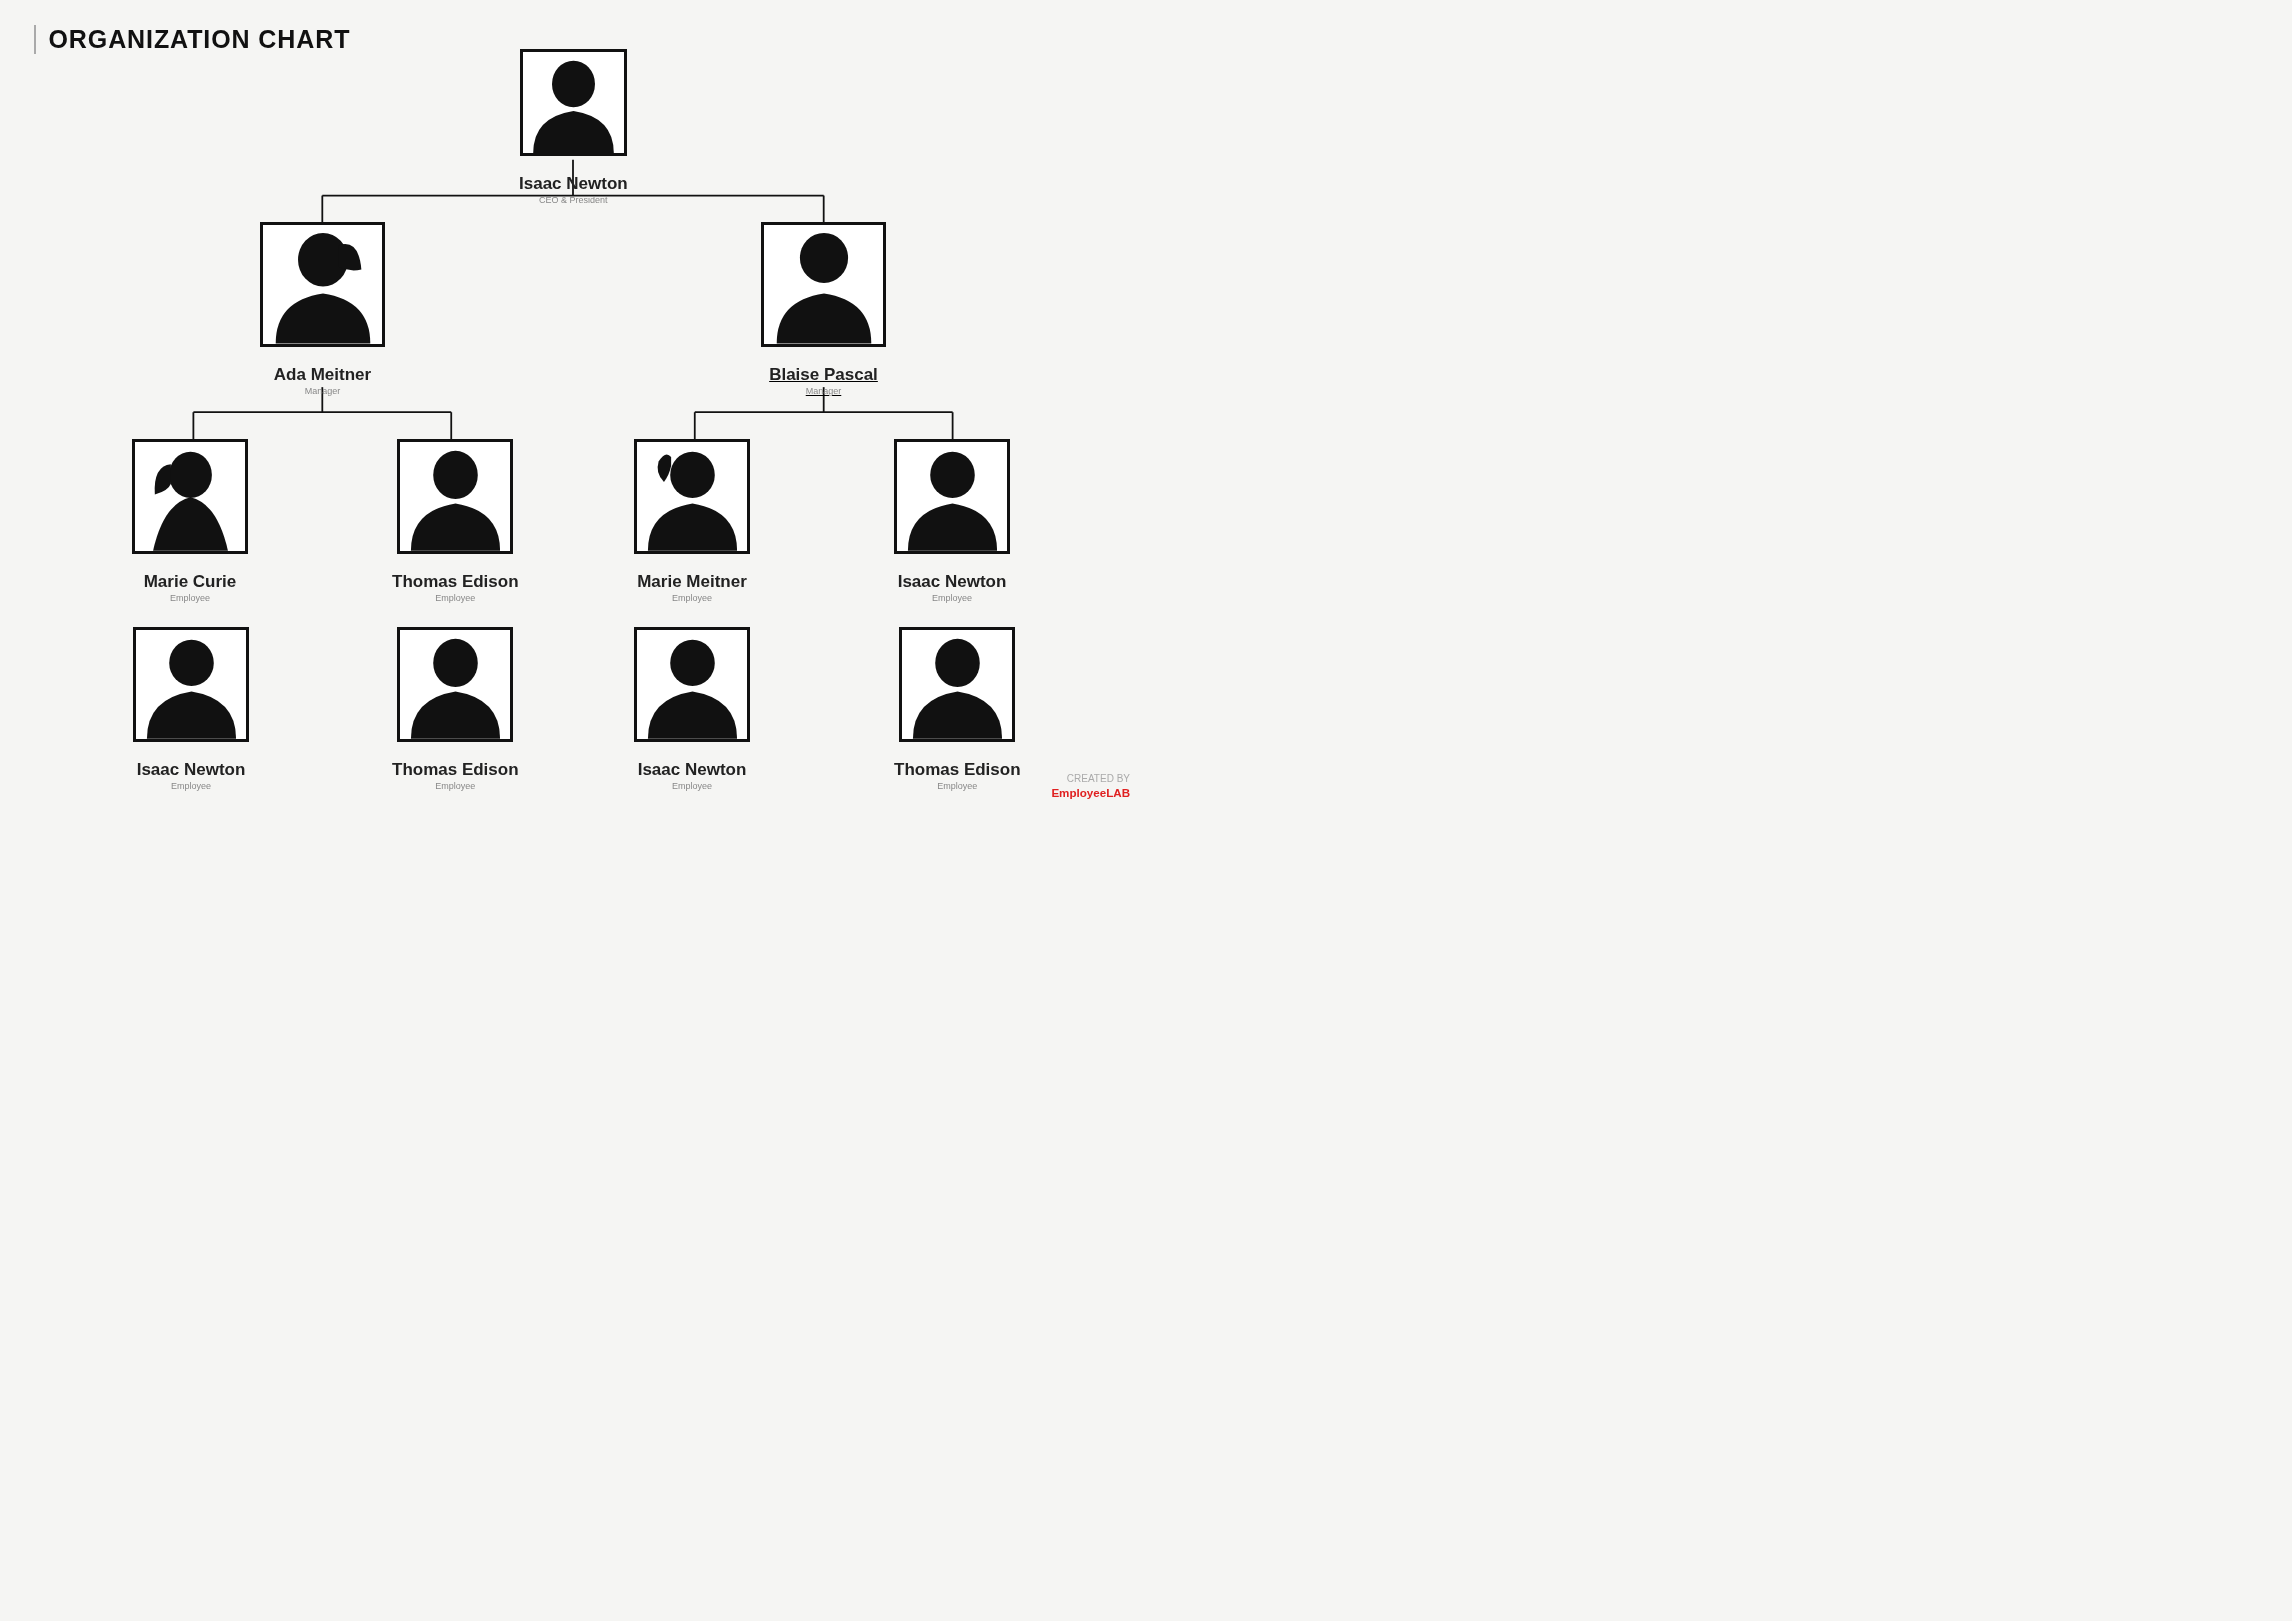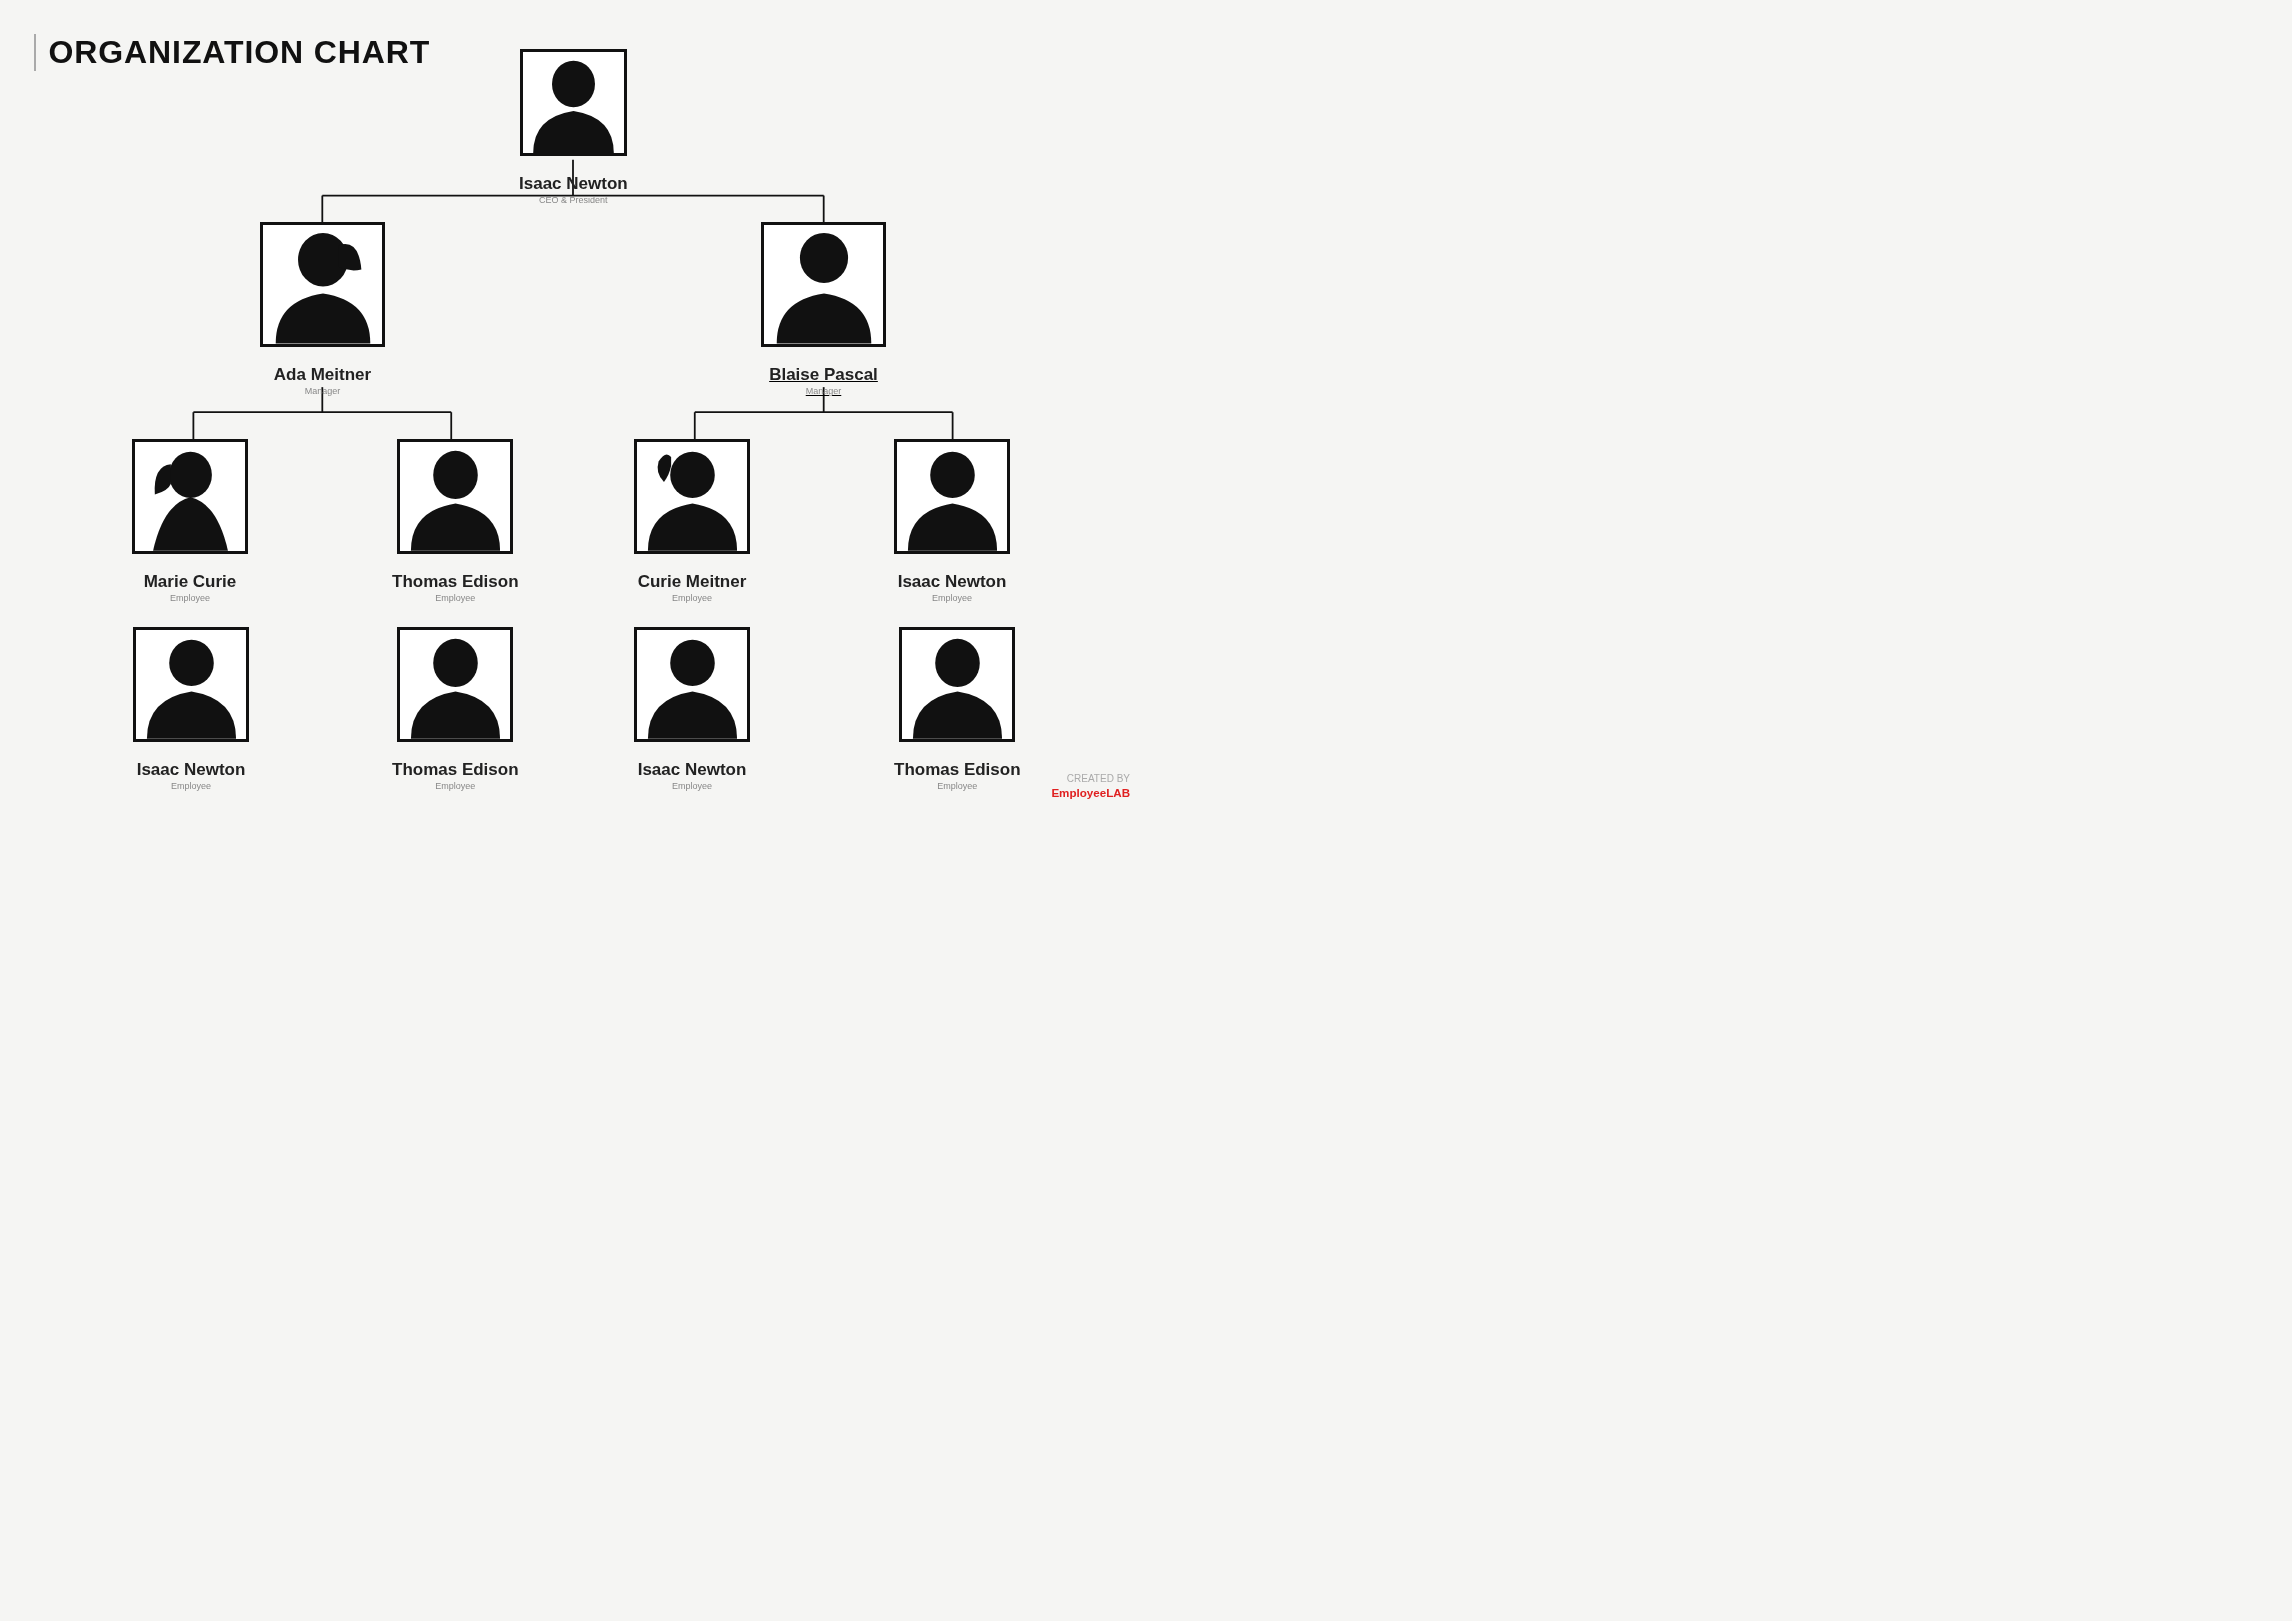--- a/index.html
+++ b/index.html
@@ -7,23 +7,23 @@
       background: #f5f5f3;
       font-family: Arial, sans-serif;
       width: 1146px;
       min-height: 811px;
       position: relative;
       overflow: hidden;
     }
 
     .page-title {
       position: absolute;
-      top: 34px;
+      top: 25px;
       left: 34px;
-      font-size: 32px;
+      font-size: 25px;
       font-weight: 900;
       letter-spacing: 0.9px;
       color: #111;
       border-left: 2.7px solid #aaa;
       padding-left: 12.5px;
     }
 
     
     .person {
       position: absolute;
@@ -186,21 +186,21 @@
 
 <div class="person" style="left:634px; top:439px;">
   <div class="person-photo" style="width:116px;height:115px;">
     <svg width="107" height="112" viewBox="0 0 120 125" fill="#111">
       <ellipse cx="60" cy="40" rx="25" ry="26"></ellipse>
 
       <path d="M36 20 Q30 12 22 25 Q18 38 28 48 Q34 40 36 30 Z"></path>
       <path d="M10 125 Q10 80 60 72 Q110 80 110 125 Z"></path>
     </svg>
   </div>
-  <div class="person-name">Curie Meitner</div>
+  <div class="person-name">Marie Meitner</div>
   <div class="person-title">Employee</div>
 </div>
 
 <div class="person" style="left:894px; top:439px;">
   <div class="person-photo" style="width:116px;height:115px;">
     <svg width="107" height="112" viewBox="0 0 120 125" fill="#111">
       <ellipse cx="60" cy="40" rx="25" ry="26"></ellipse>
       <path d="M10 125 Q10 80 60 72 Q110 80 110 125 Z"></path>
     </svg>
   </div>

